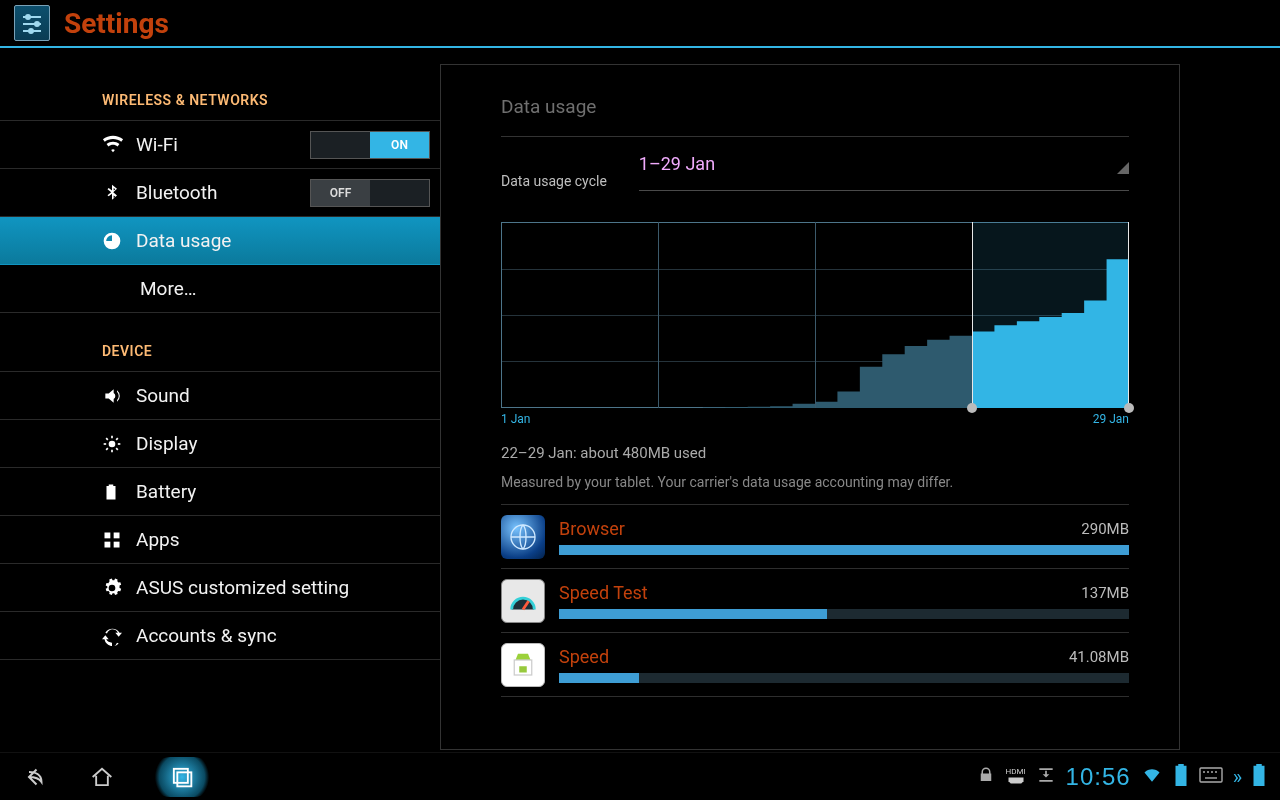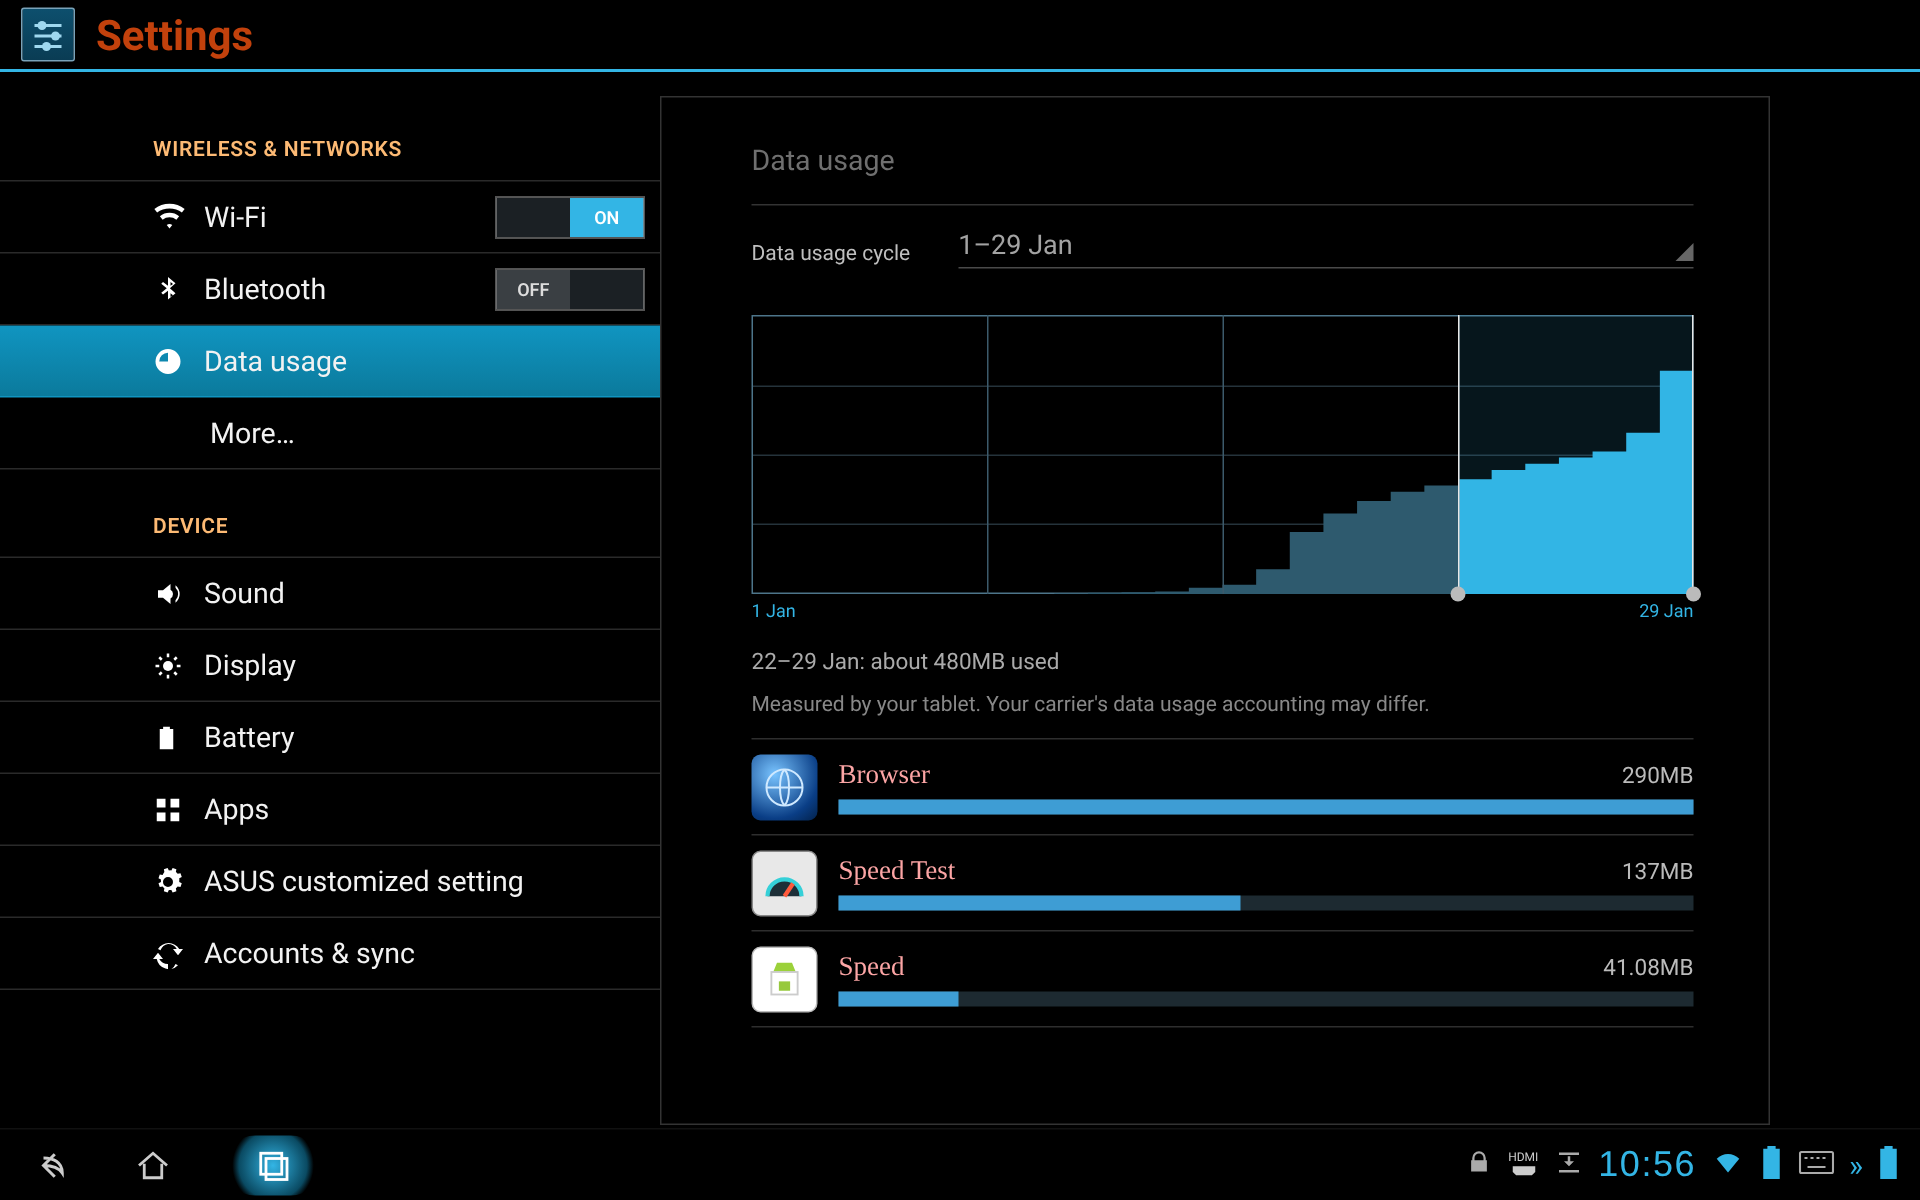--- a/index.html
+++ b/index.html
@@ -14,57 +14,57 @@
 
   
   .sidebar { width: 440px; padding: 0 0 0 0; overflow: hidden; }
   .sb-header { color: #fdba74; font-size: 14px; font-weight: 600; letter-spacing: 0.5px; padding: 30px 0 12px 102px; border-bottom: 1px solid #2a2a2a; margin-right: 0; }
   .sb-header.first { padding-top: 44px; }
   .sb-item { display: flex; align-items: center; height: 48px; padding-left: 102px; border-bottom: 1px solid #2a2a2a; cursor: pointer; position: relative; }
   .sb-item .icon { width: 34px; display: flex; align-items: center; justify-content: flex-start; }
   .sb-item .label { font-size: 19px; color: #f2f2f2; flex: 1; }
   .sb-item.indent { padding-left: 140px; }
   .sb-item.selected { background: #0e8397; background: linear-gradient(#1095c1, #0b7a9c); border-bottom-color: transparent; }
-  .sb-item .switch { width: 100px; height: 28px; margin-right: 10px; background: #a3a3a3; border: 1px solid #555; display: flex; overflow: hidden; }
+  .sb-item .switch { width: 120px; height: 28px; margin-right: 10px; background: #fef9c3; border: 1px solid #555; display: flex; overflow: hidden; }
   .sb-item .switch .half { flex: 1; display: flex; align-items: center; justify-content: center; font-size: 12px; font-weight: 600; color: #aaa; }
   .sb-item .switch.on .half.right { background: #33b5e5; color: #fff; }
   .sb-item .switch.on .half.left { background: #1b2024; }
   .sb-item .switch.off .half.left { background: #3a3f43; color: #ddd; }
   .sb-item .switch.off .half.right { background: #1b2024; }
 
   
   .ic svg { display: block; }
 
   
   .content-wrap { flex: 1; padding: 16px 100px 0 0; }
   .panel { border: 1px solid #333; height: 686px; padding: 30px 50px 0 60px; position: relative; overflow: hidden; }
   .panel-title { color: #6f6f6f; font-size: 19px; padding-bottom: 18px; border-bottom: 1px solid #333; }
   .cycle-row { display: flex; align-items: flex-end; padding: 16px 0 12px 0; border-bottom: 1px solid transparent; position: relative; }
   .cycle-label { font-size: 14px; color: #bfbfbf; margin-right: 32px; padding-bottom: 2px; }
-  .cycle-select { flex: 1; border-bottom: 1px solid #4a4a4a; padding-bottom: 4px; color: #a3a3a3; font-size: 18px; cursor: pointer; display: flex; align-items: flex-start; }
+  .cycle-select { flex: 1; border-bottom: 1px solid #4a4a4a; padding-bottom: 16px; color: #f0abfc; font-size: 18px; cursor: pointer; display: flex; align-items: flex-start; }
   .cycle-select .sel-text { flex: 1; }
   .cycle-select .corner { width: 0; height: 0; border-left: 12px solid transparent; border-bottom: 12px solid #666; align-self: flex-end; }
 
   
   .chart-box { margin-top: 18px; height: 186px; position: relative; }
   .chart-grid { position: absolute; left: 0; right: 0; top: 0; bottom: 0; border: 1px solid #4d758a; }
   .chart-grid .hline { position: absolute; left: 0; right: 0; height: 1px; background: #25333b; }
   .chart-selected { position: absolute; top: 0; bottom: 0; border-left: 1px solid #e8e8e8; border-right: 1px solid #e8e8e8; background: rgba(51,181,229,0.12); pointer-events: none; }
   .chart-box svg { position: absolute; left:0; top:0; width:100%; height:100%; }
   .chart-handle { position:absolute; bottom:-5px; width:10px; height:10px; background:#bbb; border-radius:50%; }
   .chart-xaxis { display:flex; justify-content: space-between; font-size: 12px; color:#33b5e5; padding: 4px 0 0 0; }
   .summary { color:#aaa; font-size:15px; padding: 18px 0 6px 0; }
   .disclaimer { color:#888; font-size:14px; padding: 6px 0 14px 0; border-bottom: 1px solid #2e2e2e; }
 
   
   .app-row { display:flex; align-items:center; height:64px; border-bottom:1px solid #2e2e2e; cursor:pointer; }
   .app-icon { width:44px; height:44px; margin-right:14px; border-radius:6px; display:flex; align-items:center; justify-content:center; position:relative; }
   .app-info { flex:1; display:flex; flex-direction:column; }
   .app-top { display:flex; align-items:center; }
-  .app-name { font-size:18px; color:#fca5a5; flex:1;font-family:Liberation Serif, serif; }
+  .app-name { font-size:18px; color:#c2410c; flex:1; }
   .app-size { font-size:15px; color:#bbb; }
   .app-bar { height:10px; background:#1d2a31; margin-top:6px; position:relative; }
   .app-bar .fill { position:absolute; left:0; top:0; bottom:0; background:#3e9dd4; }
 
   
   .navbar { height:48px; background:#000; border-top:1px solid #111; display:flex; align-items:center; padding:0 14px; }
   .nav-left { display:flex; align-items:center; gap:28px; }
   .nav-btn { width:40px; height:40px; display:flex; align-items:center; justify-content:center; cursor:pointer; border-radius:20px; }
   .nav-btn.recent { background: radial-gradient(circle at 50% 50%, #33b5e5 0%, #0a4a62 60%, rgba(0,0,0,0) 72%); width:64px; }
   .nav-spacer { flex:1; }

